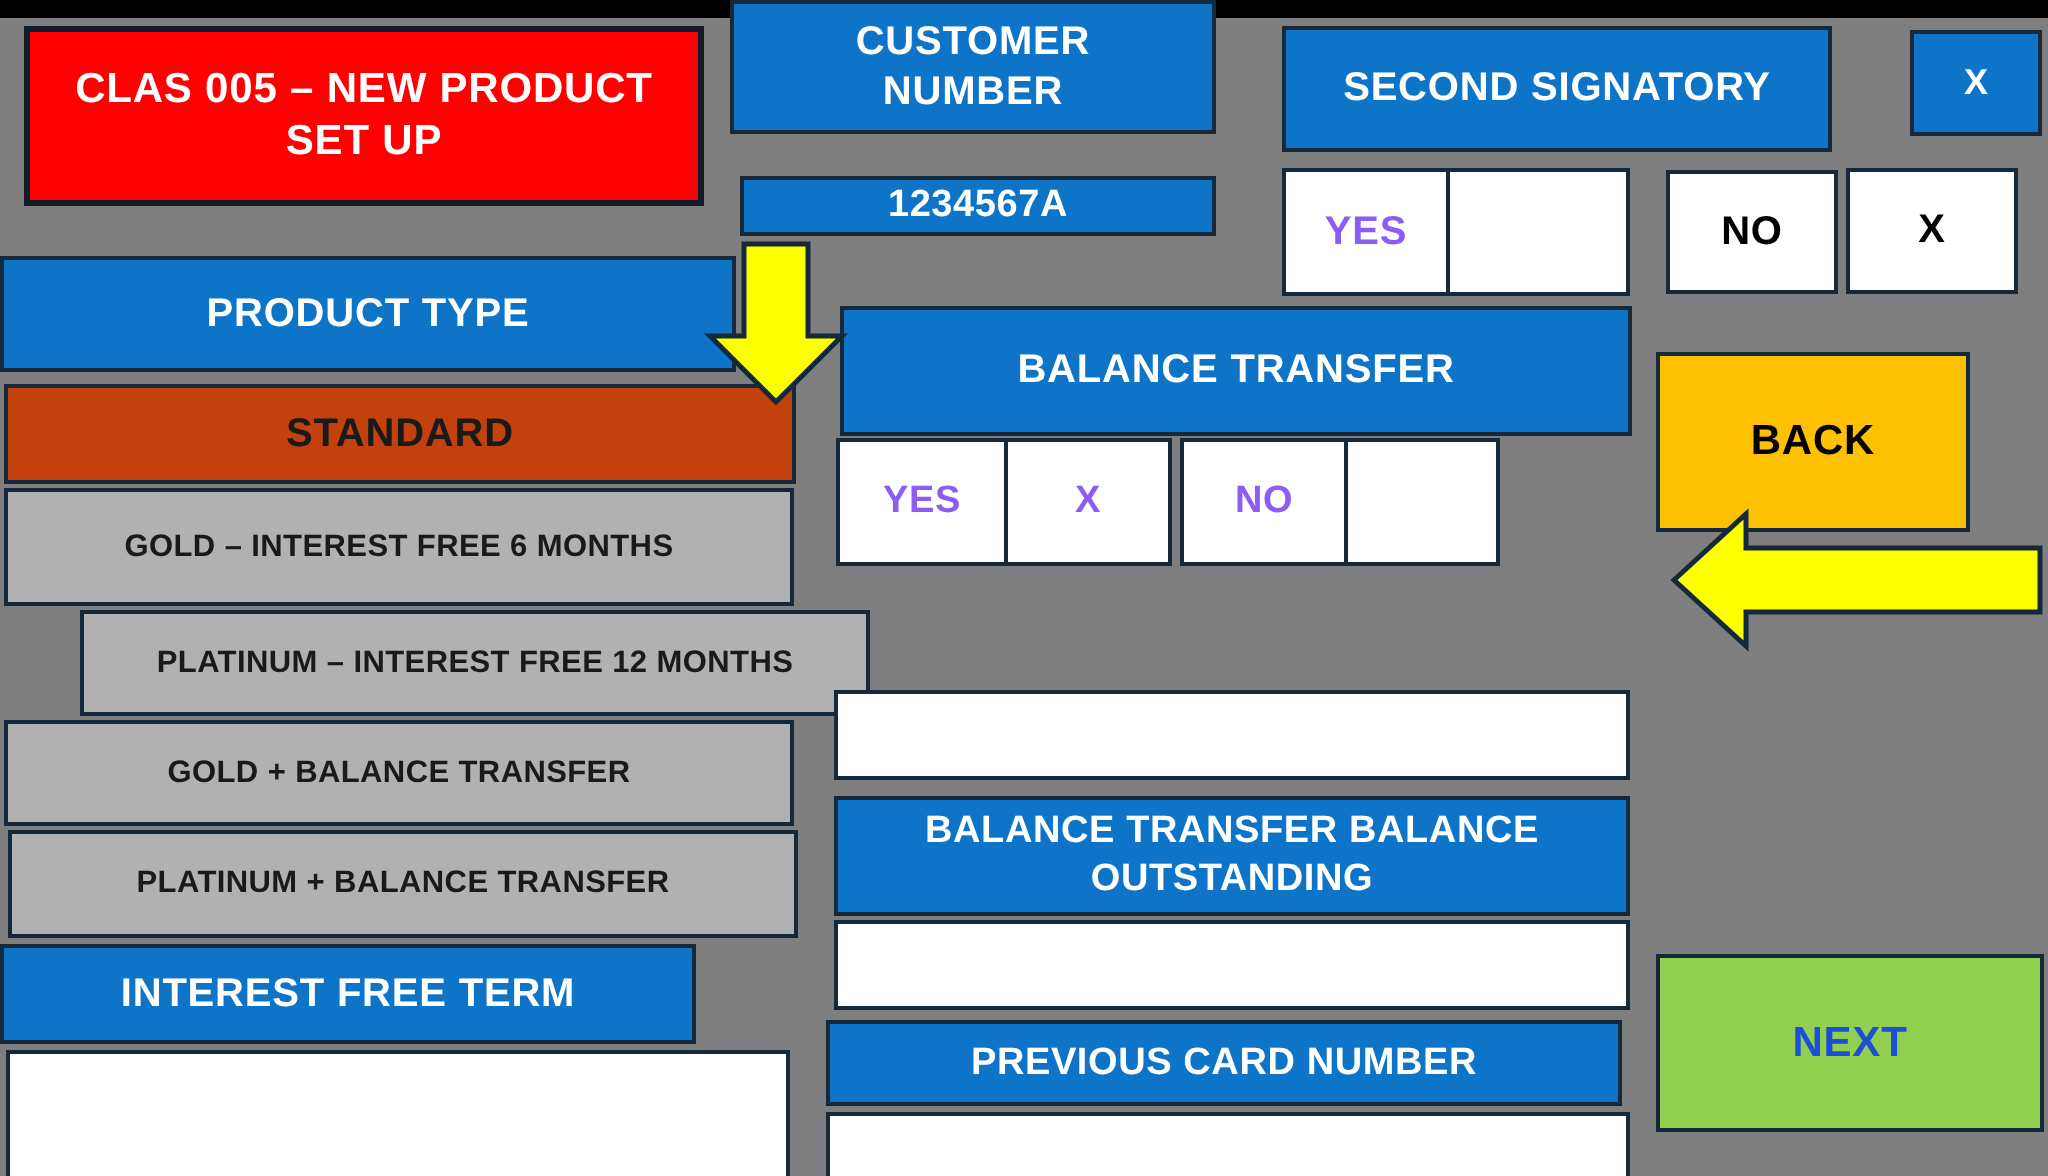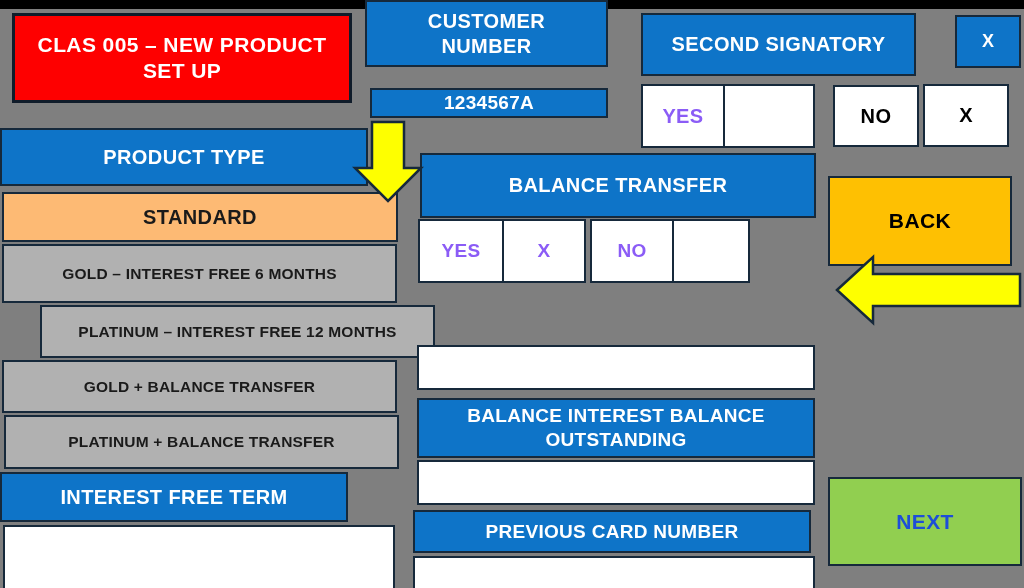--- a/index.html
+++ b/index.html
@@ -8,21 +8,21 @@
     position: relative;
     width: 1024px; height: 588px;
     background: #7f7f7f;
     overflow: hidden;
     font-family: "Liberation Sans", sans-serif;
     font-weight: 700;
   }
   .abs { position: absolute; display: flex; align-items: center; justify-content: center; text-align: center; }
   .blue  { background: #0e74c8; color: #ffffff; border: 2px solid #16293b; }
   .white { background: #ffffff; color: #000000; border: 2px solid #16293b; }
-  .graybox  { background: #fdba74; color: #1a1a1a; border: 2px solid #16293b; text-align: right; }
+  .graybox  { background: #c2410c; color: #1a1a1a; border: 2px solid #16293b; text-align: right; }
   .itembox  { background: #b1b1b1; color: #1a1a1a; border: 2px solid #16293b; }
   .redbox   { background: #fe0000; color: #ffffff; border: 3px solid #101c2a; }
   .orange   { background: #fec002; color: #000000; border: 2px solid #16293b; }
   .green    { background: #91cf50; color: #1d4ed8; border: 2px solid #16293b; }
   .topbar { position: absolute; left: 0; top: 0; width: 1024px; height: 9px; background: #000000; }
   .t21 { font-size: 21px; letter-spacing: 0.4px; }
   .t20 { font-size: 20px; letter-spacing: 0.4px; }
   .t19 { font-size: 19px; letter-spacing: 0.3px; }
   .t18 { font-size: 18px; }
   .t16 { font-size: 15.5px; letter-spacing: 0.2px; }
@@ -79,27 +79,27 @@
     <div class="cell t19" style="width:86px;">YES</div>
     <div class="cell t19" style="width:84px;">X</div>
   </div>
   <div class="pair" style="left:590px; top:219px; height:64px;">
     <div class="cell t19" style="width:84px;">NO</div>
     <div class="cell t19" style="width:78px;"></div>
   </div>
 
   <div class="abs white t19" style="left:417px; top:345px; width:398px; height:45px;"></div>
 
-  <div class="abs blue t19 lh" style="left:417px; top:398px; width:398px; height:60px; padding:0 30px;">BALANCE INTEREST BALANCE OUTSTANDING</div>
+  <div class="abs blue t19 lh" style="left:417px; top:398px; width:398px; height:60px; padding:0 30px;">BALANCE TRANSFER BALANCE OUTSTANDING</div>
   <div class="abs white t19" style="left:417px; top:460px; width:398px; height:45px;"></div>
 
   <div class="abs blue t19" style="left:413px; top:510px; width:398px; height:43px;">PREVIOUS CARD NUMBER</div>
   <div class="abs white t19" style="left:413px; top:556px; width:402px; height:40px;"></div>
 
-  <div class="abs orange t21" style="left:828px; top:176px; width:184px; height:90px;">BACK</div>
+  <div class="abs orange t21" style="left:828px; top:176px; width:157px; height:90px;">BACK</div>
 
   <div class="abs green t21" style="left:828px; top:477px; width:194px; height:89px;">NEXT</div>
 
   <svg class="arrows" width="1024" height="588" viewBox="0 0 1024 588">
     <polygon points="372,122 404,122 404,168 421,168 388,201 355,168 372,168" fill="#feff00" stroke="#16293b" stroke-width="2.5"></polygon>
     <polygon points="837,290 873,257 873,274 1020,274 1020,306 873,306 873,323" fill="#feff00" stroke="#16293b" stroke-width="2.5"></polygon>
   </svg>
 
 </div>
 

